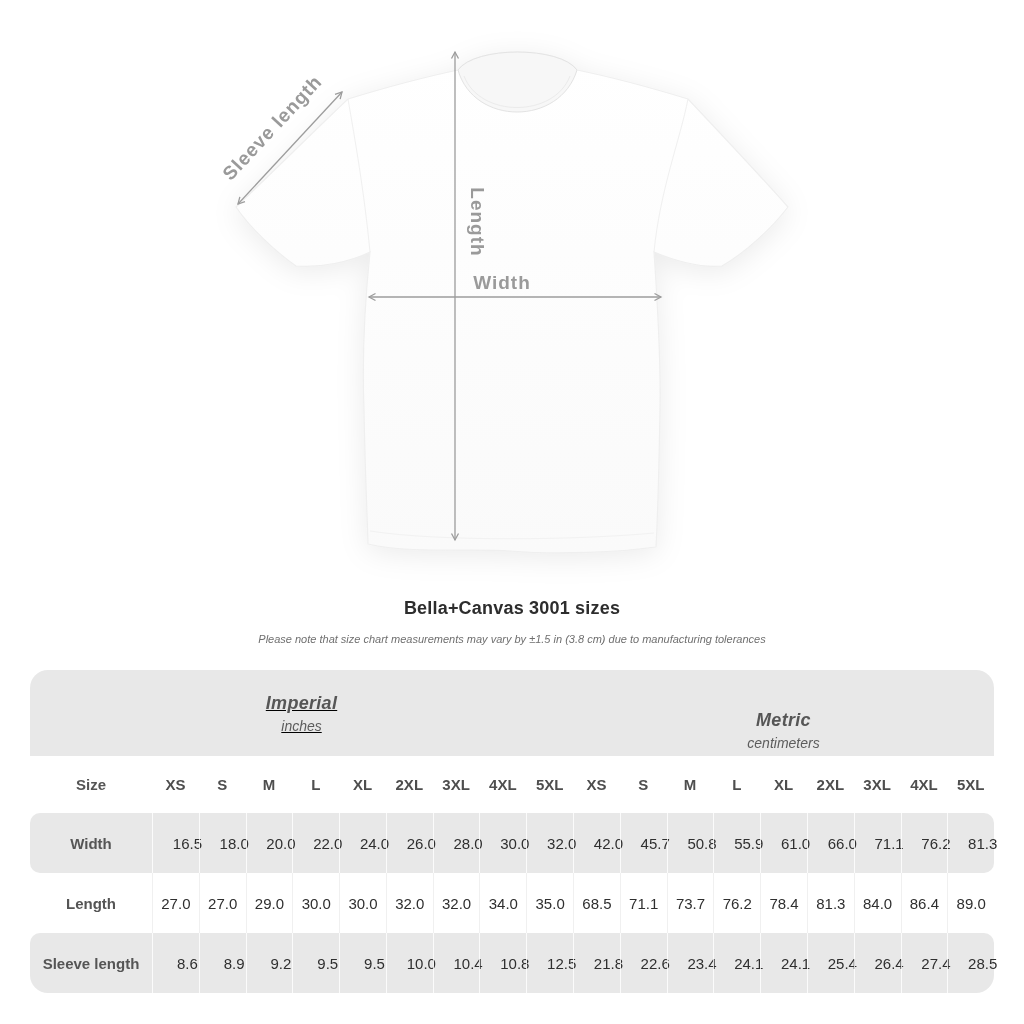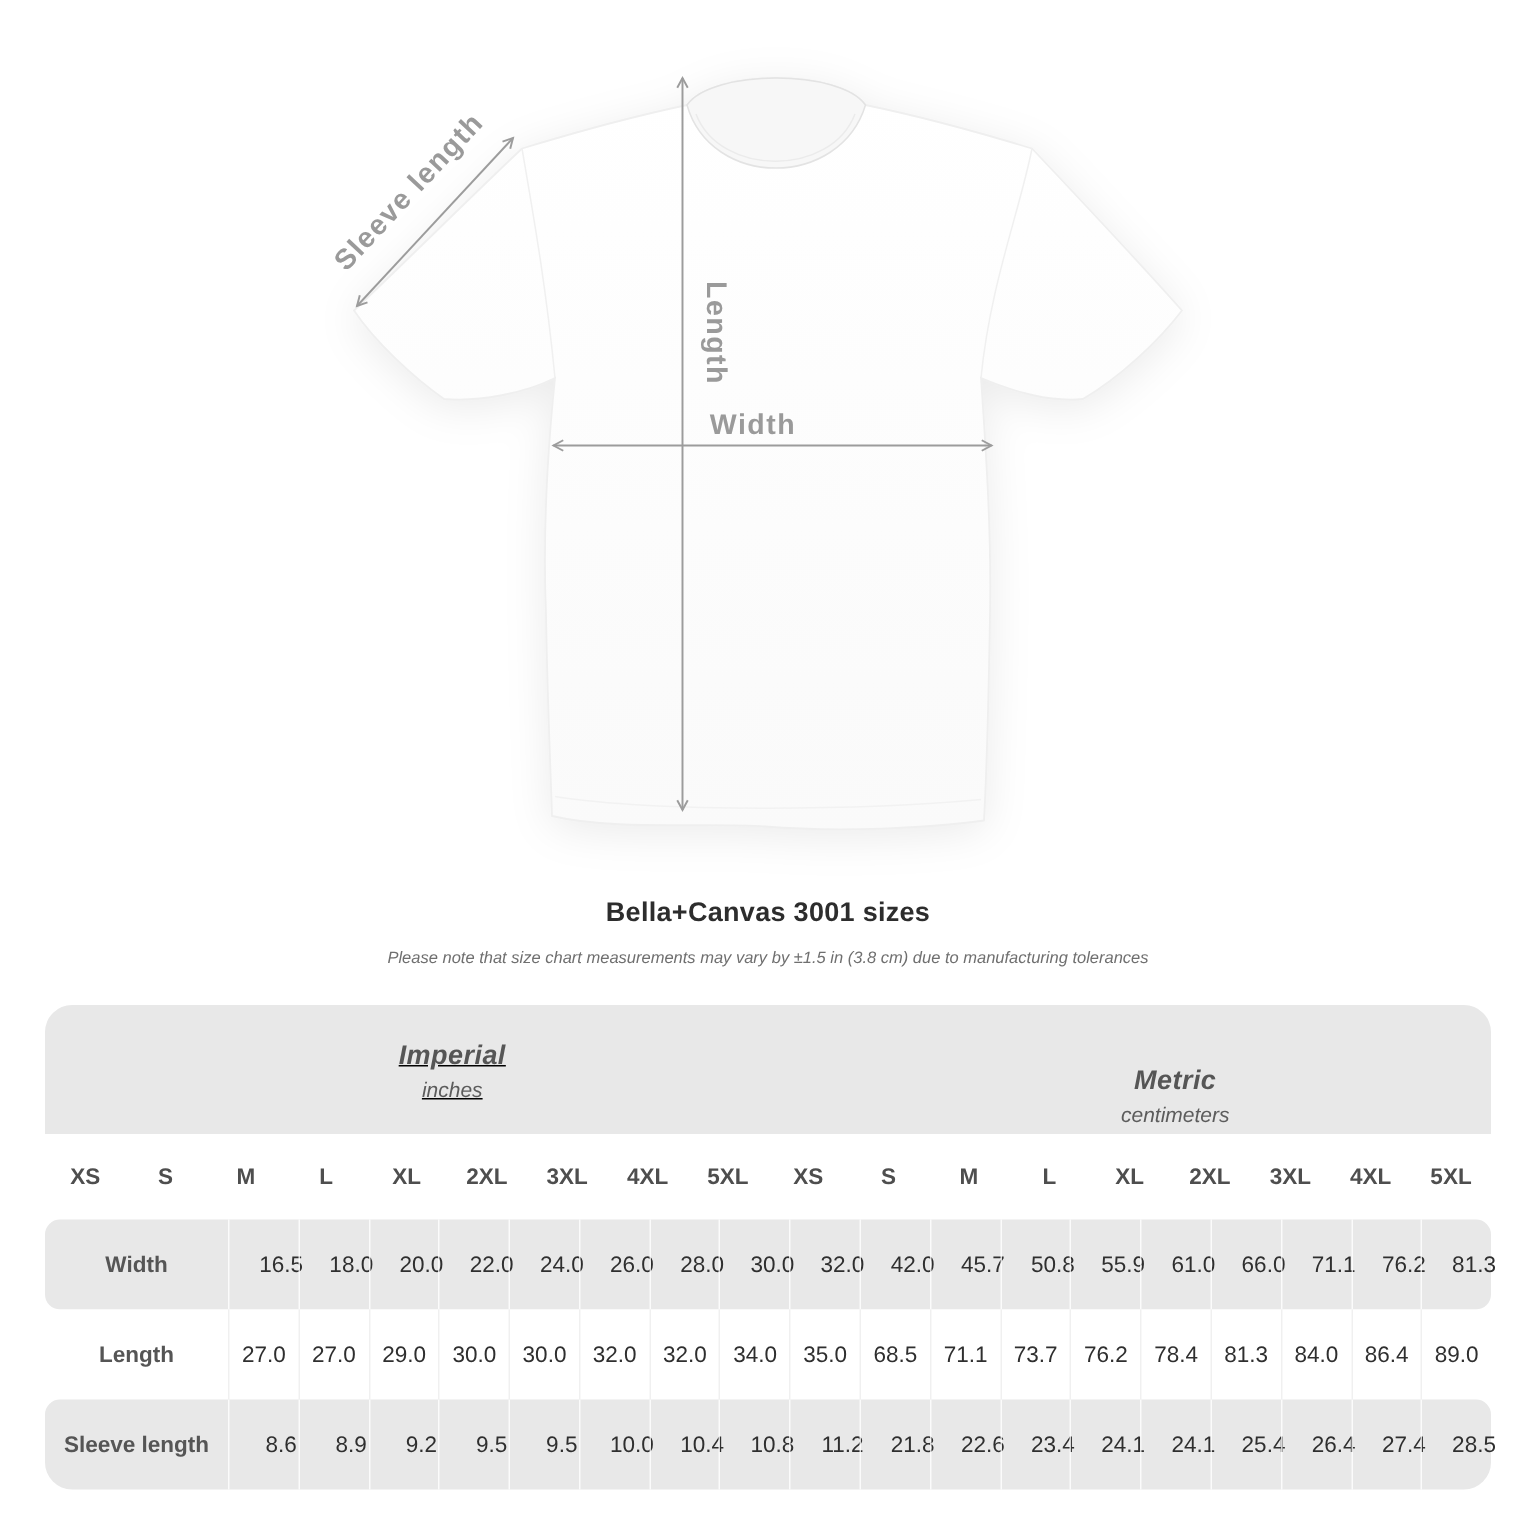--- a/index.html
+++ b/index.html
@@ -105,20 +105,21 @@
       <div class="group-title">Imperial</div>
       <div class="group-unit">inches</div>
     </div>
     <div class="group group-metric">
       <div class="group-title">Metric</div>
       <div class="group-unit">centimeters</div>
     </div>
   </div>
 
   <div class="trow row-size">
+    <div class="cell label-cell">Size</div>
     <div class="cell head-cell">XS</div>
     <div class="cell head-cell">S</div>
     <div class="cell head-cell">M</div>
     <div class="cell head-cell">L</div>
     <div class="cell head-cell">XL</div>
     <div class="cell head-cell">2XL</div>
     <div class="cell head-cell">3XL</div>
     <div class="cell head-cell">4XL</div>
     <div class="cell head-cell">5XL</div>
     <div class="cell head-cell">XS</div>
@@ -179,21 +180,21 @@
   <div class="trow row-data row-gray row-last">
     <div class="cell label-cell">Sleeve length</div>
     <div class="cell">8.6</div>
     <div class="cell">8.9</div>
     <div class="cell">9.2</div>
     <div class="cell">9.5</div>
     <div class="cell">9.5</div>
     <div class="cell">10.0</div>
     <div class="cell">10.4</div>
     <div class="cell">10.8</div>
-    <div class="cell">11.2</div>
+    <div class="cell">12.5</div>
     <div class="cell">21.8</div>
     <div class="cell">22.6</div>
     <div class="cell">23.4</div>
     <div class="cell">24.1</div>
     <div class="cell">24.1</div>
     <div class="cell">25.4</div>
     <div class="cell">26.4</div>
     <div class="cell">27.4</div>
     <div class="cell">28.5</div>
   </div>

